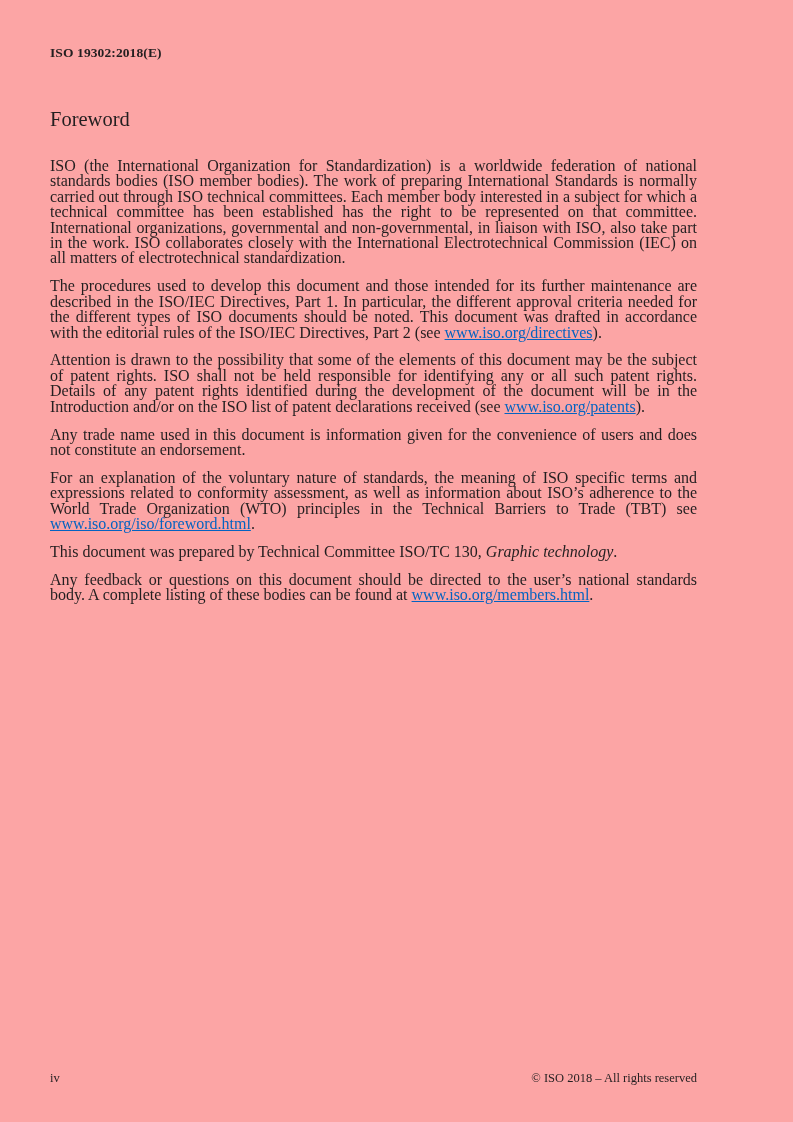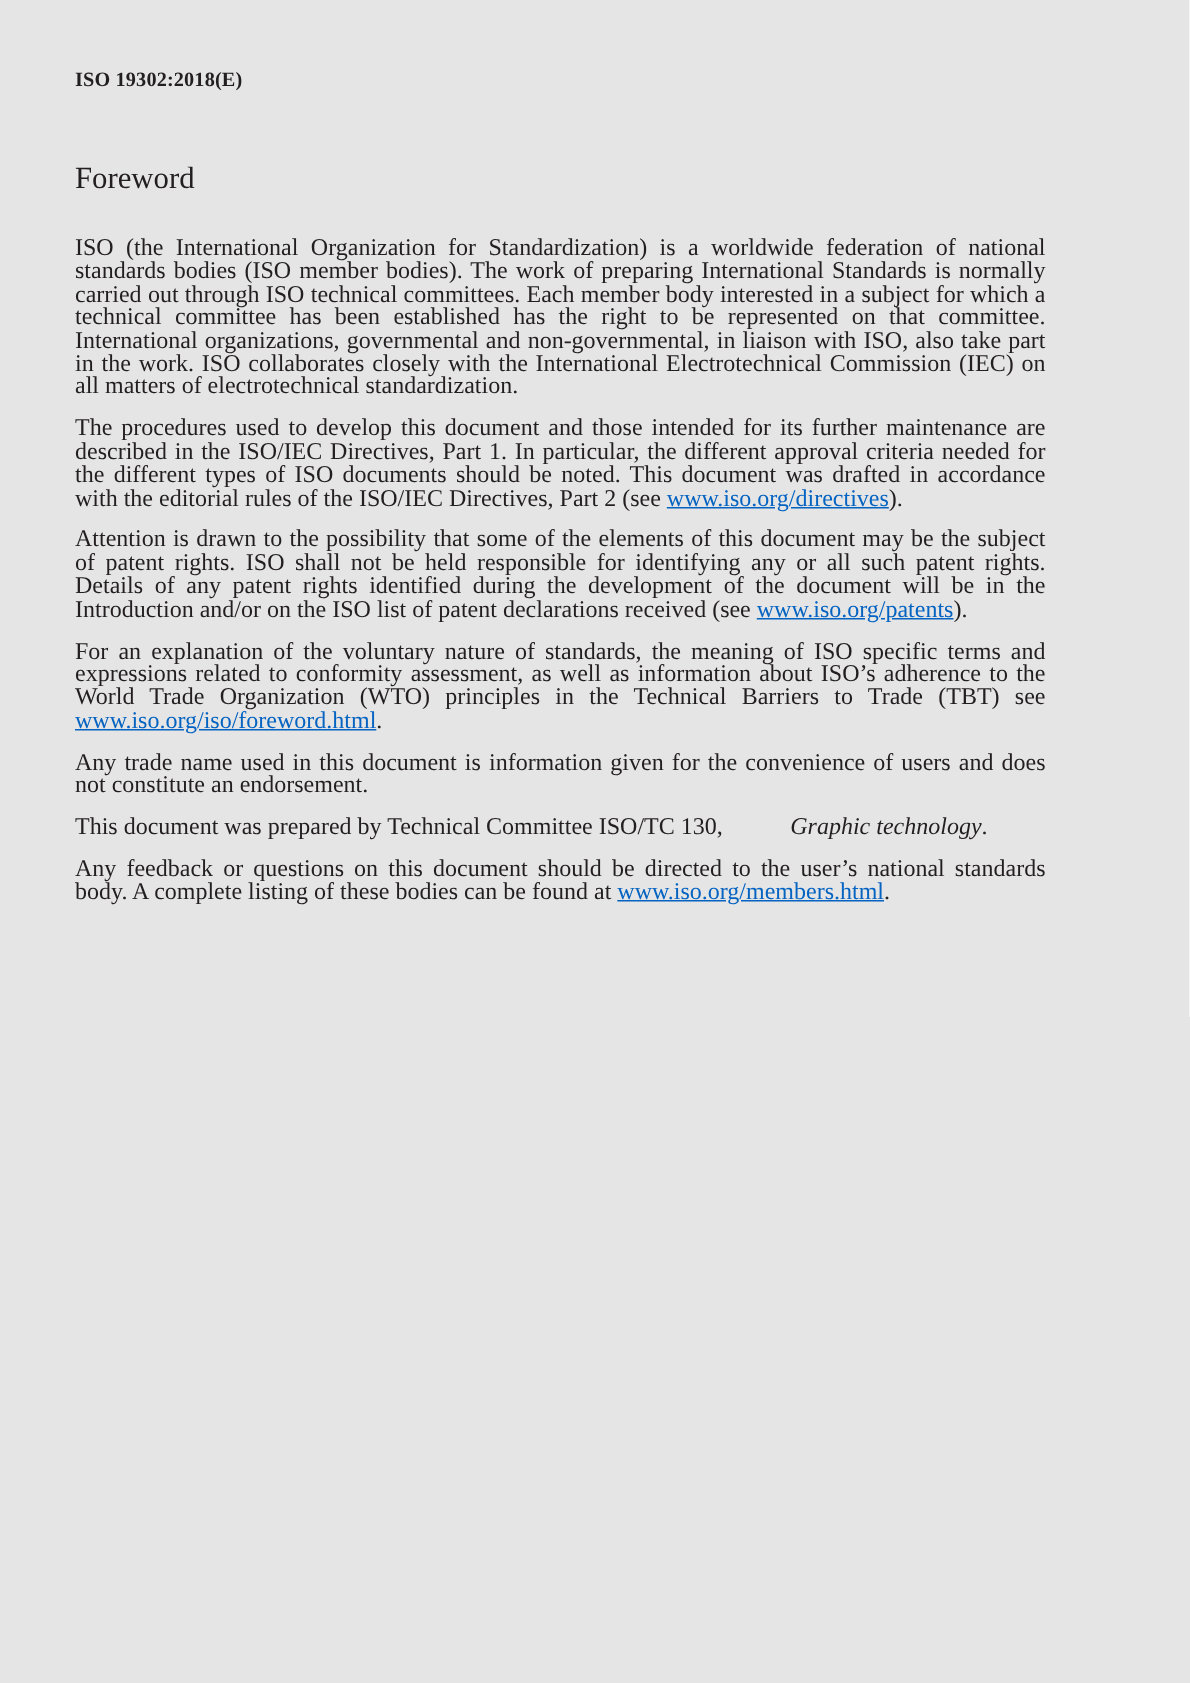--- a/index.html
+++ b/index.html
@@ -2,21 +2,21 @@
 <html style="--link: #0563C1; --text: #231f20;"><head>
 <meta charset="utf-8">
 <style>
   * { box-sizing: border-box; }
   html, body { margin: 0; padding: 0; background: #ffffff; }
   .page {
     position: relative;
     width: 793px;
     height: 1122px;
     margin: 0 auto;
-    background: #e5e5e5;
+    background: #fca5a5;
     font-family: "Liberation Serif", "DejaVu Serif", serif;
     color: var(--text, #231f20);
     overflow: hidden;
   }
   .running-header {
     position: absolute;
     top: 45px;
     left: 50px;
     font-size: 13.5px;
     font-weight: bold;
@@ -37,21 +37,21 @@
   .content p {
     margin: 0 0 12.5px 0;
     font-size: 16px;
     line-height: 15.4px;
     text-align: justify;
   }
   .content a {
     color: var(--link, #0563C1);
     cursor: pointer;
   }
-  .italic-run { font-style: italic; margin-left: 41px; }
+  .italic-run { font-style: italic; }
   .page-footer {
     position: absolute;
     left: 50px;
     width: 647px;
     bottom: 36px;
     display: flex;
     justify-content: space-between;
     align-items: baseline;
     font-size: 12.5px;
   }
@@ -66,24 +66,28 @@
   <div class="content">
 
     <h1>Foreword</h1>
 
     <p><span>ISO (the International Organization for Standardization) is a worldwide federation of national standards bodies (ISO member bodies). The work of preparing International Standards is normally carried out through ISO technical committees. Each member body interested in a subject for which a technical committee has been established has the right to be represented on that committee. International organizations, governmental and non-governmental, in liaison with ISO, also take part in the work. ISO collaborates closely with the International Electrotechnical Commission (IEC) on all matters of electrotechnical standardization.</span></p>
 
     <p><span>The procedures used to develop this document and those intended for its further maintenance are described in the ISO/IEC Directives, Part 1. In particular, the different approval criteria needed for the different types of ISO documents should be noted. This document was drafted in accordance with the editorial rules of the ISO/IEC Directives, Part 2 (see </span><a href="#">www.iso.org/directives</a><span>).</span></p>
 
     <p><span>Attention is drawn to the possibility that some of the elements of this document may be the subject of patent rights. ISO shall not be held responsible for identifying any or all such patent rights. Details of any patent rights identified during the development of the document will be in the Introduction and/or on the ISO list of patent declarations received (see </span><a href="#">www.iso.org/patents</a><span>).</span></p>
 
+    <p><span>Any trade name used in this document is information given for the convenience of users and does not constitute an endorsement.</span></p>
+
     <p><span>For an explanation of the voluntary nature of standards, the meaning of ISO specific terms and expressions related to conformity assessment, as well as information about ISO’s adherence to the World Trade Organization (WTO) principles in the Technical Barriers to Trade (TBT) see </span><a href="#">www.iso.org/iso/foreword.html</a><span>.</span></p>
-
-    <p><span>Any trade name used in this document is information given for the convenience of users and does not constitute an endorsement.</span></p>
 
     <p><span>This document was prepared by Technical Committee ISO/TC 130, </span><span class="italic-run">Graphic technology</span><span>.</span></p>
 
     <p><span>Any feedback or questions on this document should be directed to the user’s national standards body. A complete listing of these bodies can be found at </span><a href="#">www.iso.org/members.html</a><span>.</span></p>
 
   </div>
 
+  <div class="page-footer">
+    <span>iv</span>
+    <span>© ISO 2018 – All rights reserved</span>
+  </div>
 
 </div>
 
 </body></html>

